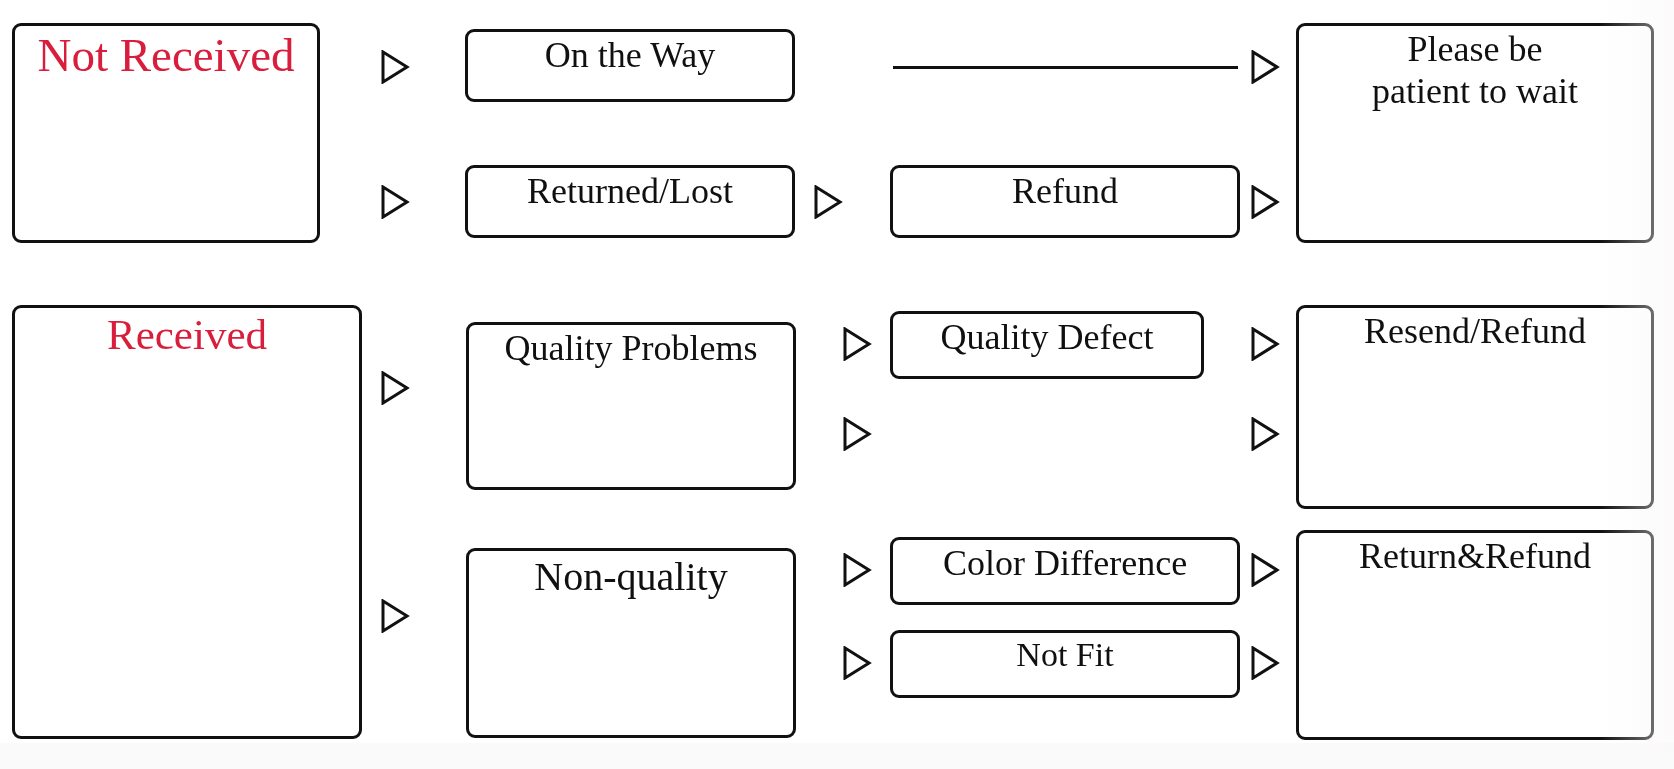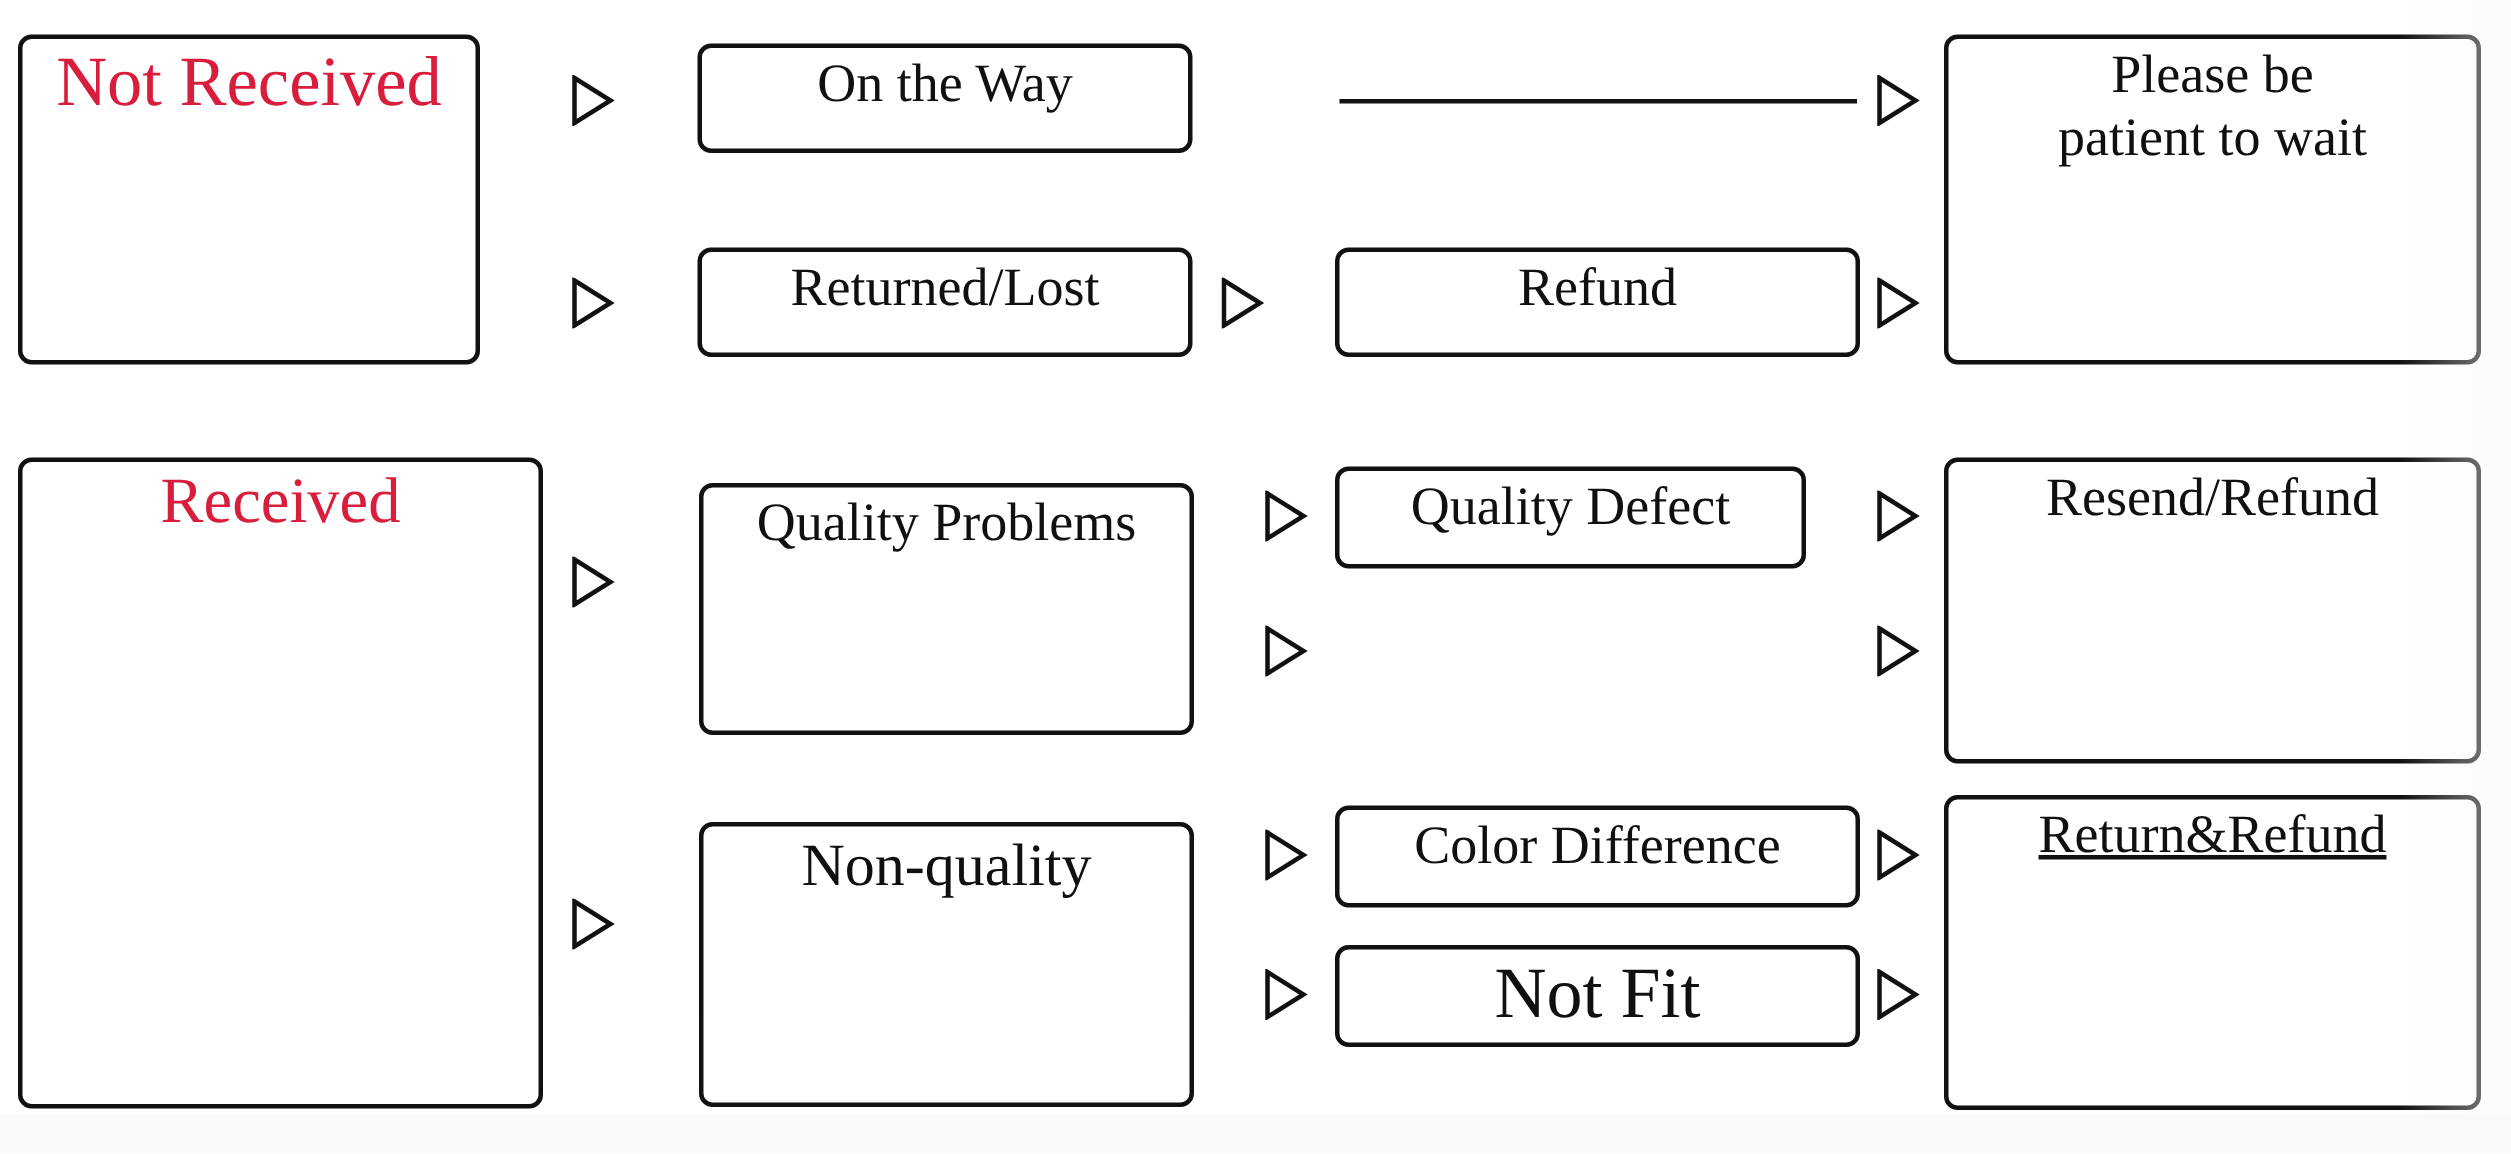--- a/index.html
+++ b/index.html
@@ -212,30 +212,30 @@
       <polygon points="3,2 27,17 3,32" fill="none" stroke="#111111" stroke-width="3" stroke-linejoin="miter"></polygon>
     </svg>
   </div>
 
   <div class="arrow" style="left:840px; top:644px; width:34px; height:38px;">
     <svg width="30" height="34" viewBox="0 0 30 34" aria-hidden="true">
       <polygon points="3,2 27,17 3,32" fill="none" stroke="#111111" stroke-width="3" stroke-linejoin="miter"></polygon>
     </svg>
   </div>
 
-  <div class="node" style="left:890px; top:630px; width:350px; height:68px; font-size:48px;">
+  <div class="node" style="left:890px; top:630px; width:350px; height:68px; font-size:34px;">
     <span class="label">Not Fit</span>
   </div>
 
   <div class="arrow" style="left:1248px; top:644px; width:34px; height:38px;">
     <svg width="30" height="34" viewBox="0 0 30 34" aria-hidden="true">
       <polygon points="3,2 27,17 3,32" fill="none" stroke="#111111" stroke-width="3" stroke-linejoin="miter"></polygon>
     </svg>
   </div>
 
-  <div class="node" style="left:1296px; top:530px; width:358px; height:210px; font-size:36px;text-decoration:underline;">
+  <div class="node" style="left:1296px; top:530px; width:358px; height:210px; font-size:36px;">
     <span class="label">Return&amp;Refund</span>
   </div>
 
   <div class="edge-tint-right"></div>
   <div class="edge-tint-bottom"></div>
 
 </div>
 
 </body></html>

